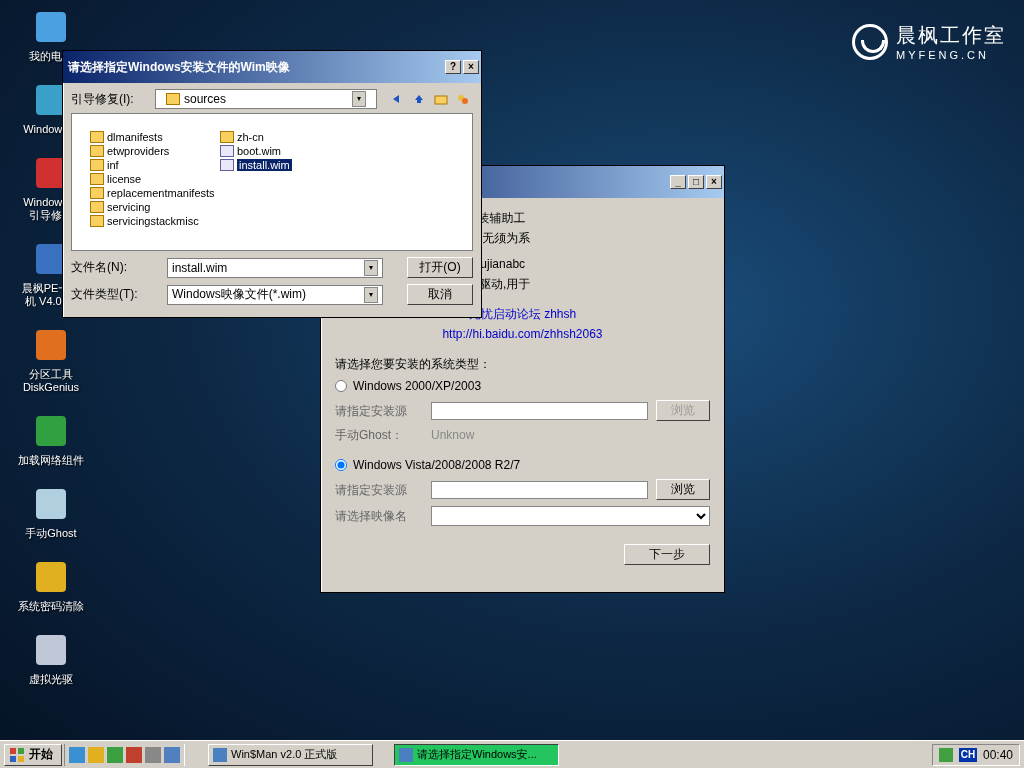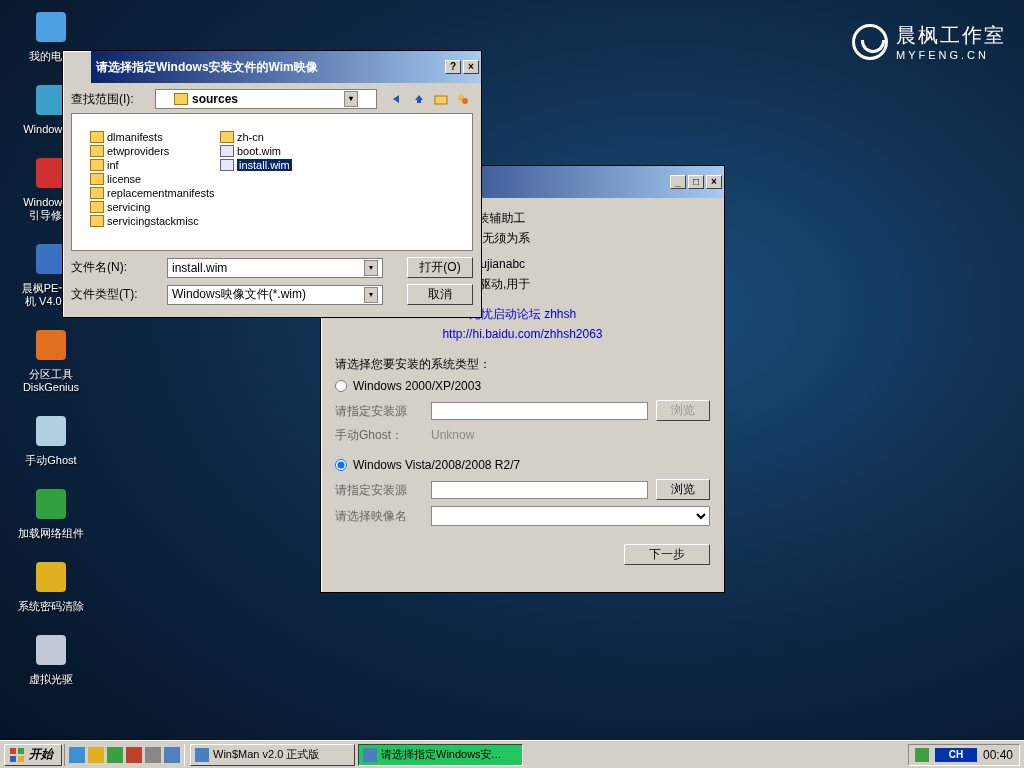--- a/index.html
+++ b/index.html
@@ -13,21 +13,21 @@
 
 
 .brand { position: absolute; right: 18px; top: 22px; text-align: left; color: #fff; display: flex; align-items: center; gap: 8px; }
 .brand-circle { width: 36px; height: 36px; border: 3px solid #fff; border-radius: 50%; position: relative; }
 .brand-circle::after { content: ""; position: absolute; left: 6px; top: 13px; width: 18px; height: 10px; border: 3px solid #fff; border-top: none; border-radius: 0 0 18px 18px; }
 .brand-text .big { font-size: 20px; font-weight: normal; letter-spacing: 2px; }
 .brand-text .small { font-size: 11px; letter-spacing: 3px; }
 
 
 .win { position: absolute; background: #d4d0c8; border: 1px solid #000; box-shadow: 1px 1px 0 #fff inset; }
-.titlebar { height: 20px; background: linear-gradient(to right, #0a246a, #a6caf0); display: flex; align-items: center; padding: 16px 2px; margin-left: 28px; }
+.titlebar { height: 20px; background: linear-gradient(to right, #0a246a, #a6caf0); display: flex; align-items: center; padding: 16px 2px; }
 .titlebar .title { flex: 1; color: #fff; font-weight: bold; font-size: 12px; padding-left: 3px; }
 .titlebar .tbtn { width: 16px; height: 14px; background: #d4d0c8; border: 1px solid #fff; border-right-color: #404040; border-bottom-color: #404040; margin-left: 2px; font-size: 10px; line-height: 11px; text-align: center; font-family: Arial; font-weight: bold; cursor: pointer; }
 
 
 #installer { left: 320px; top: 165px; width: 405px; height: 428px; }
 .installer-body { padding: 12px 14px; color: #000; font-size: 12px; line-height: 16px; }
 .installer-body p { margin-bottom: 4px; }
 .blue { color: #0000cc; }
 .section { margin: 14px 0 6px; }
 .row { display: flex; align-items: center; margin: 6px 0; }
@@ -37,47 +37,47 @@
 .btn { height: 21px; padding: 0 14px; background: #d4d0c8; border: 1px solid #fff; border-right-color: #404040; border-bottom-color: #404040; font-size: 12px; cursor: pointer; margin-left: 8px; }
 .radio { width: 12px; height: 12px; margin-right: 6px; }
 .muted { color: #888; }
 .footer-btn { text-align: right; margin-top: 18px; }
 
 
 #filedlg { left: 62px; top: 50px; width: 420px; height: 268px; z-index: 5; }
 .fd-body { padding: 6px 8px 8px; }
 .fd-row { display: flex; align-items: center; margin-bottom: 4px; gap: 4px; }
 .fd-row .lbl { width: 80px; }
-.fd-combo { flex: 1; height: 20px; background: #fff; border: 1px solid #7f7f7f; display: flex; align-items: center; padding: 0 18px; font-weight: bold; }
+.fd-combo { flex: 1; height: 20px; background: #fff; border: 1px solid #7f7f7f; display: flex; align-items: center; padding: 0 10px; }
 .fd-combo .folder-ico { width: 14px; height: 12px; background: #f8d060; border: 1px solid #aa7700; margin-right: 4px; }
 .fd-combo .dd { margin-left: auto; width: 14px; height: 16px; background: #d4d0c8; border: 1px solid #888; text-align: center; font-size: 8px; line-height: 14px; }
 .fd-tool { display: flex; gap: 2px; margin-left: 6px; }
 .fd-tool .ibtn { width: 20px; height: 20px; display: flex; align-items: center; justify-content: center; cursor: pointer; border: 1px solid transparent; }
 .fd-list { height: 138px; background: #fff; border: 1px solid #7f7f7f; padding: 16px; display: flex; flex-direction: column; flex-wrap: wrap; align-content: flex-start; overflow: hidden; }
 .fd-item { display: flex; align-items: center; padding: 1px 2px; width: 130px; cursor: pointer; font-size: 11px; }
 .fd-item .fico { width: 14px; height: 12px; margin-right: 3px; background: #f8d060; border: 1px solid #aa7700; }
 .fd-item .fico.file { background: #e8e8f8; border-color: #6060a0; }
 .fd-item.selected .txt { background: #0a246a; color: #fff; padding: 0 2px; }
 .fd-bottom { display: flex; margin-top: 6px; gap: 16px; align-items: center; }
 .fd-bottom .lbl { width: 80px; }
 .fd-bottom .combo2 { flex: 1; height: 20px; background: #fff; border: 1px solid #7f7f7f; display: flex; align-items: center; padding: 0 4px; }
 .fd-bottom .combo2 .dd { margin-left: auto; width: 14px; height: 16px; background: #d4d0c8; border: 1px solid #888; text-align: center; font-size: 8px; line-height: 14px; }
 .fd-bottom .btn { width: 66px; padding: 0; }
 
 
 .taskbar { position: absolute; left: 0; bottom: 0; width: 100%; height: 28px; background: #d4d0c8; border-top: 1px solid #fff; display: flex; align-items: center; padding: 2px 4px; gap: 2px; }
-.start { height: 22px; padding: 0 8px 0 4px; background: #d4d0c8; border: 1px solid #fff; border-right-color: #404040; border-bottom-color: #404040; display: flex; align-items: center; gap: 4px; cursor: pointer; font-weight: bold; font-style: italic; }
+.start { height: 22px; padding: 0 8px 0 4px; background: #d4d0c8; border: 1px solid #fff; border-right-color: #404040; border-bottom-color: #404040; display: flex; align-items: center; gap: 4px; cursor: pointer; font-weight: bold; }
 .tray-icons { height: 22px; display: flex; align-items: center; gap: 3px; padding: 0 4px; border-left: 1px solid #888; border-right: 1px solid #fff; }
 .tray-icons .ti { width: 16px; height: 16px; }
-.task-btn { height: 22px; width: 165px; background: #d4d0c8; border: 1px solid #fff; border-right-color: #404040; border-bottom-color: #404040; display: flex; align-items: center; gap: 4px; padding: 0 4px; font-size: 11px; cursor: pointer; margin-left: 3px; }
+.task-btn { height: 22px; width: 165px; background: #d4d0c8; border: 1px solid #fff; border-right-color: #404040; border-bottom-color: #404040; display: flex; align-items: center; gap: 4px; padding: 0 4px; font-size: 11px; cursor: pointer; margin-left: 21px; }
 .task-btn.active { border: 1px solid #404040; border-right-color: #fff; border-bottom-color: #fff; background: #22c55e; }
 .task-btn .ti { width: 14px; height: 14px; flex-shrink: 0; }
 .spacer { flex: 1; }
 .systray { height: 22px; border: 1px solid #888; border-right-color: #fff; border-bottom-color: #fff; display: flex; align-items: center; padding: 0 6px; gap: 6px; }
-.lang { width: 42px; height: 14px; background: #0033aa; color: #fff; font-size: 10px; font-weight: bold; text-align: center; line-height: 14px; }
+.lang { width: 18px; height: 14px; background: #0033aa; color: #fff; font-size: 10px; font-weight: bold; text-align: center; line-height: 14px; }
 </style>
 </head>
 <body>
 
 <div class="brand">
   <div class="brand-circle"></div>
   <div class="brand-text">
     <div class="big">晨枫工作室</div>
     <div class="small">MYFENG.CN</div>
   </div>
@@ -109,29 +109,29 @@
       <div class="label">晨枫PE一键<br>机 V4.0.13</div>
     </div>
     <div class="desktop-icon">
       <svg class="ico">
         <rect x="4" y="4" width="30" height="30" rx="4" fill="#e07020"></rect>
       </svg>
       <div class="label">分区工具<br>DiskGenius</div>
     </div>
     <div class="desktop-icon">
       <svg class="ico">
+        <rect x="4" y="4" width="30" height="30" rx="4" fill="#30a040"></rect>
+      </svg>
+      <div class="label">加载网络组件</div>
+    </div>
+    <div class="desktop-icon">
+      <svg class="ico">
         <rect x="4" y="4" width="30" height="30" rx="4" fill="#b0d0e0"></rect>
       </svg>
       <div class="label">手动Ghost</div>
-    </div>
-    <div class="desktop-icon">
-      <svg class="ico">
-        <rect x="4" y="4" width="30" height="30" rx="4" fill="#30a040"></rect>
-      </svg>
-      <div class="label">加载网络组件</div>
     </div>
     <div class="desktop-icon">
       <svg class="ico">
         <rect x="4" y="4" width="30" height="30" rx="4" fill="#e0b020"></rect>
       </svg>
       <div class="label">系统密码清除</div>
     </div>
     <div class="desktop-icon">
       <svg class="ico">
         <rect x="4" y="4" width="30" height="30" rx="4" fill="#c0c8d8"></rect>
@@ -191,21 +191,21 @@
 </div>
 
 <div class="win" id="filedlg">
   <div class="titlebar">
     <span class="title">请选择指定Windows安装文件的Wim映像</span>
     <span class="tbtn">?</span>
     <span class="tbtn">×</span>
   </div>
   <div class="fd-body">
     <div class="fd-row">
-      <span class="lbl">查找范围(I):</span>
+      <span class="lbl">引导修复(I):</span>
       <div class="fd-combo">
         <span class="folder-ico"></span>
         <span>sources</span>
         <span class="dd">▾</span>
       </div>
       <div class="fd-tool">
         <span class="ibtn">
             <svg width="14" height="12">
               <path d="M9 2 L3 6 L9 10 Z" fill="#1a56c4"></path>
             </svg>

